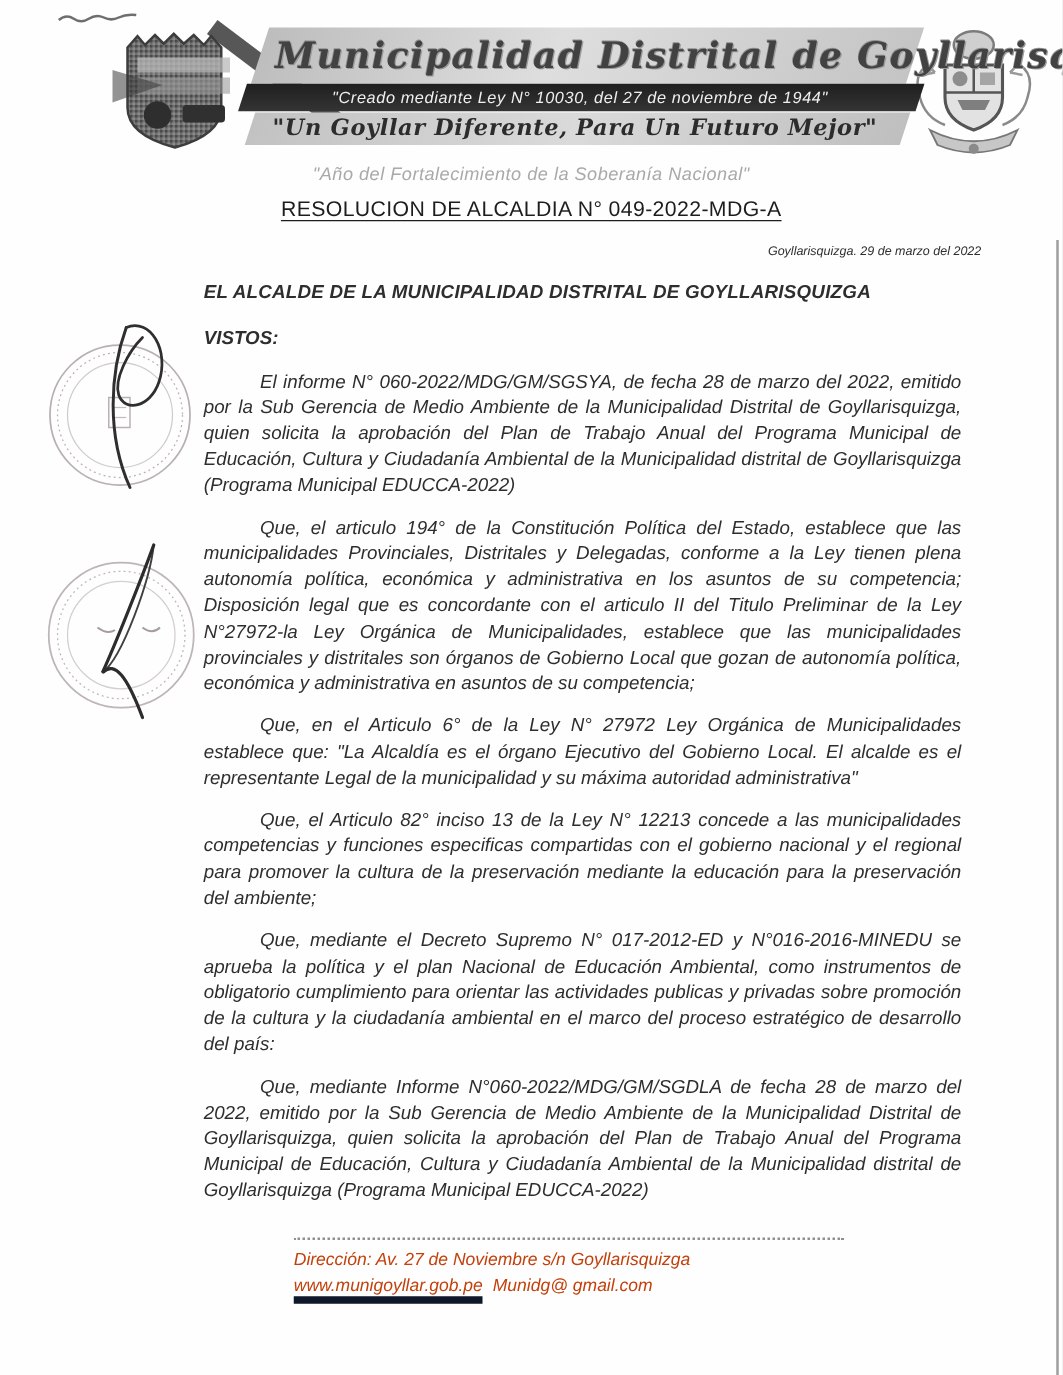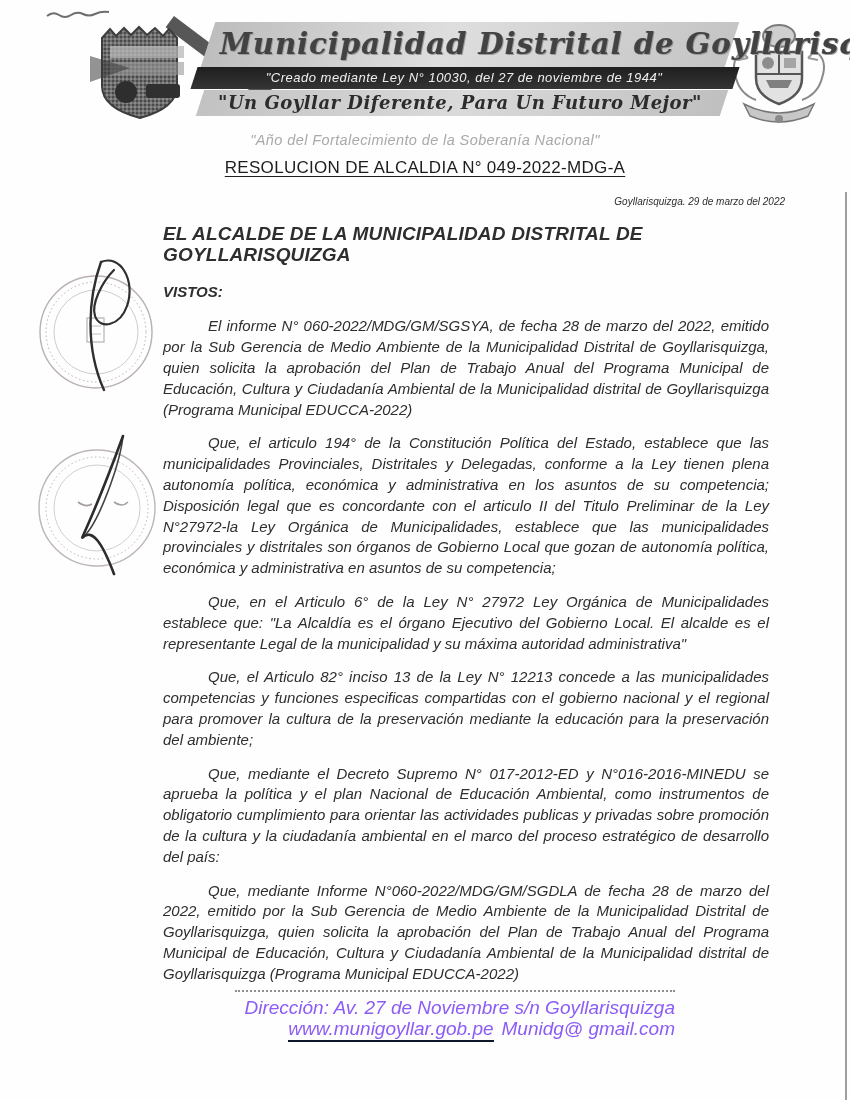--- a/index.html
+++ b/index.html
@@ -47,36 +47,36 @@
   .doc-title{
     position:absolute;left:0;top:158px;width:850px;text-align:center;
     font-size:17px;font-weight:normal;color:#1d1d1d;letter-spacing:.3px;
   }
   .doc-title span{text-decoration:underline;text-underline-offset:3px;}
   .dateline{
     position:absolute;left:165px;top:196px;width:620px;text-align:right;
     font-style:italic;font-size:10px;color:#2e2e2e;
   }
   .body-text{position:absolute;left:163px;top:224px;width:622px;font-style:italic;font-size:15px;line-height:20.8px;color:#2e2e2e;}
-  .addressee{font-weight:bold;font-size:19px;margin:0 0 16px 0;letter-spacing:.2px;}
+  .addressee{font-weight:bold;font-size:15px;margin:0 0 16px 0;letter-spacing:.2px;}
   .sect-heading{font-weight:bold;margin:0 0 14px 0;font-size:15px;}
   .sect-heading.plain{font-weight:bold;}
   .sect-heading.underlined span{text-decoration:underline;text-underline-offset:2px;}
   .body-text p.para{margin:0 16px 13px 0;text-align:justify;text-indent:45px;}
   .body-text p.para:last-child{margin-bottom:0;}
   
   .stamp1{position:absolute;left:28px;top:256px;width:135px;height:140px;}
   .stamp2{position:absolute;left:26px;top:430px;width:140px;height:150px;}
   
   .footer{
     position:absolute;left:235px;top:990px;width:440px;
-    border-top:2px dotted #8f8f8f;padding-top:5px;text-align:right;
-    font-style:italic;font-size:19px;line-height:21px;color:#8b5cf6;
+    border-top:2px dotted #8f8f8f;padding-top:5px;text-align:left;
+    font-style:italic;font-size:14px;line-height:21px;color:#c2410c;
   }
-  .footer .website{border-bottom:2px solid #0f172a;padding-bottom:1px;}
+  .footer .website{border-bottom:6px solid #0f172a;padding-bottom:1px;}
   .footer .email{margin-left:8px;}
 </style>
 </head>
 <body>
 
 <div class="page">
 
   <svg class="scan-scribble" viewBox="0 0 70 18">
     <path d="M2,11 q6,-5 12,-1 t12,0 t12,-1 t12,0 t14,-2" fill="none" stroke="#4a4a4a" stroke-width="2" opacity=".8"></path>
   </svg>

